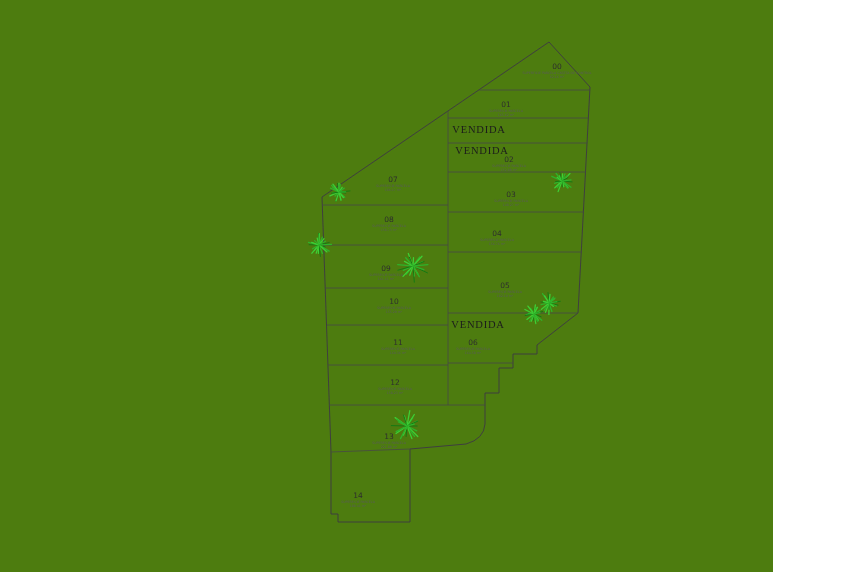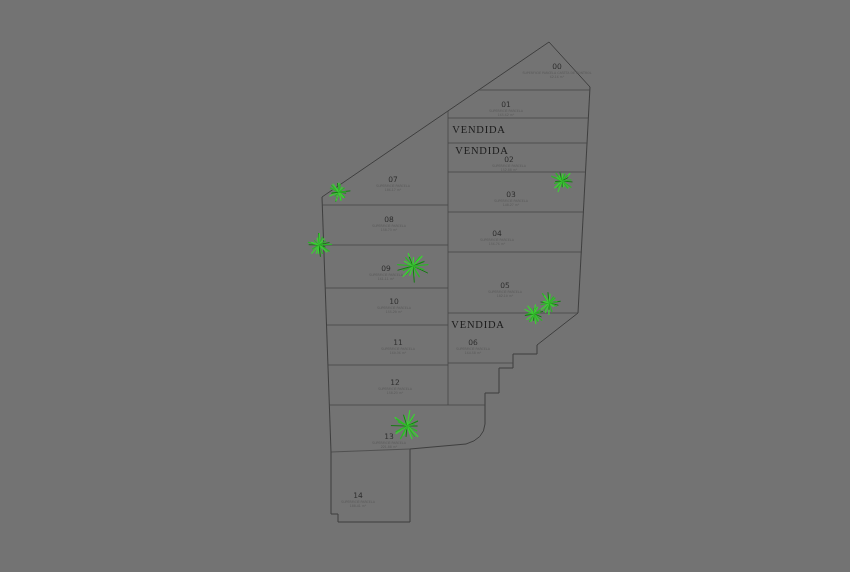--- a/index.html
+++ b/index.html
@@ -1,19 +1,19 @@
 <!DOCTYPE html>
 <html><head>
 <meta charset="utf-8">
 <style>
   html,body{margin:0;padding:0;background:#ffffff;}
   .stage{
     position:relative;
-    width:850px;height:572px;
-    background:#737373;
+    width:773px;height:572px;
+    background:#4d7c0f;
     overflow:hidden;
     font-family:"DejaVu Sans",sans-serif;
   }
   svg{position:absolute;left:0;top:0;}
   .outline{fill:none;stroke:#3f3f3f;stroke-width:1;stroke-linejoin:miter;}
   .inner{fill:none;stroke:#474747;stroke-width:0.8;}
   text.num{font-family:"DejaVu Sans",sans-serif;font-size:7.5px;fill:#2e2e2e;text-anchor:middle;}
   text.tiny{font-family:"DejaVu Sans",sans-serif;font-size:3.2px;fill:#5a5a5a;text-anchor:middle;}
   text.vendida{font-family:"Liberation Serif",serif;font-size:10.5px;fill:#1c1c1c;text-anchor:middle;letter-spacing:0.8px;}
 </style>

